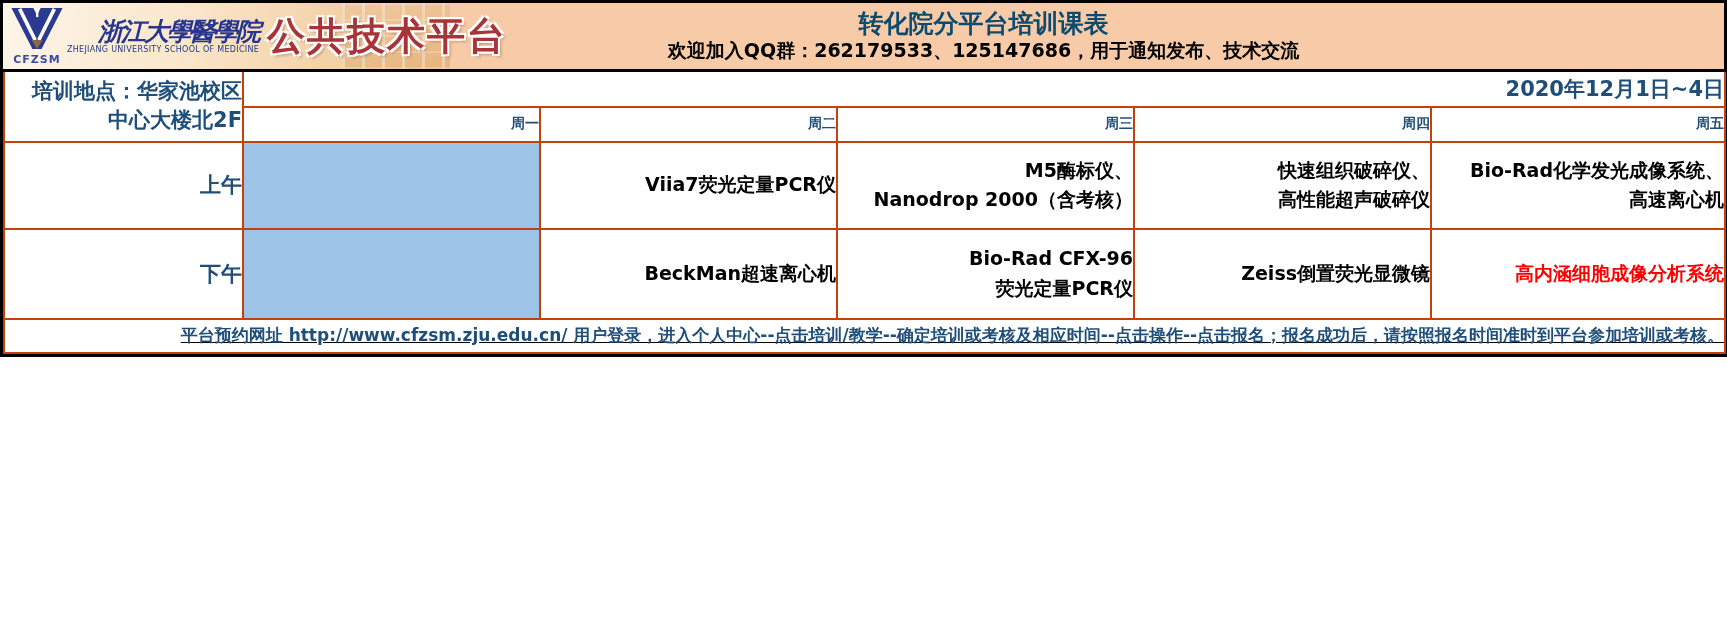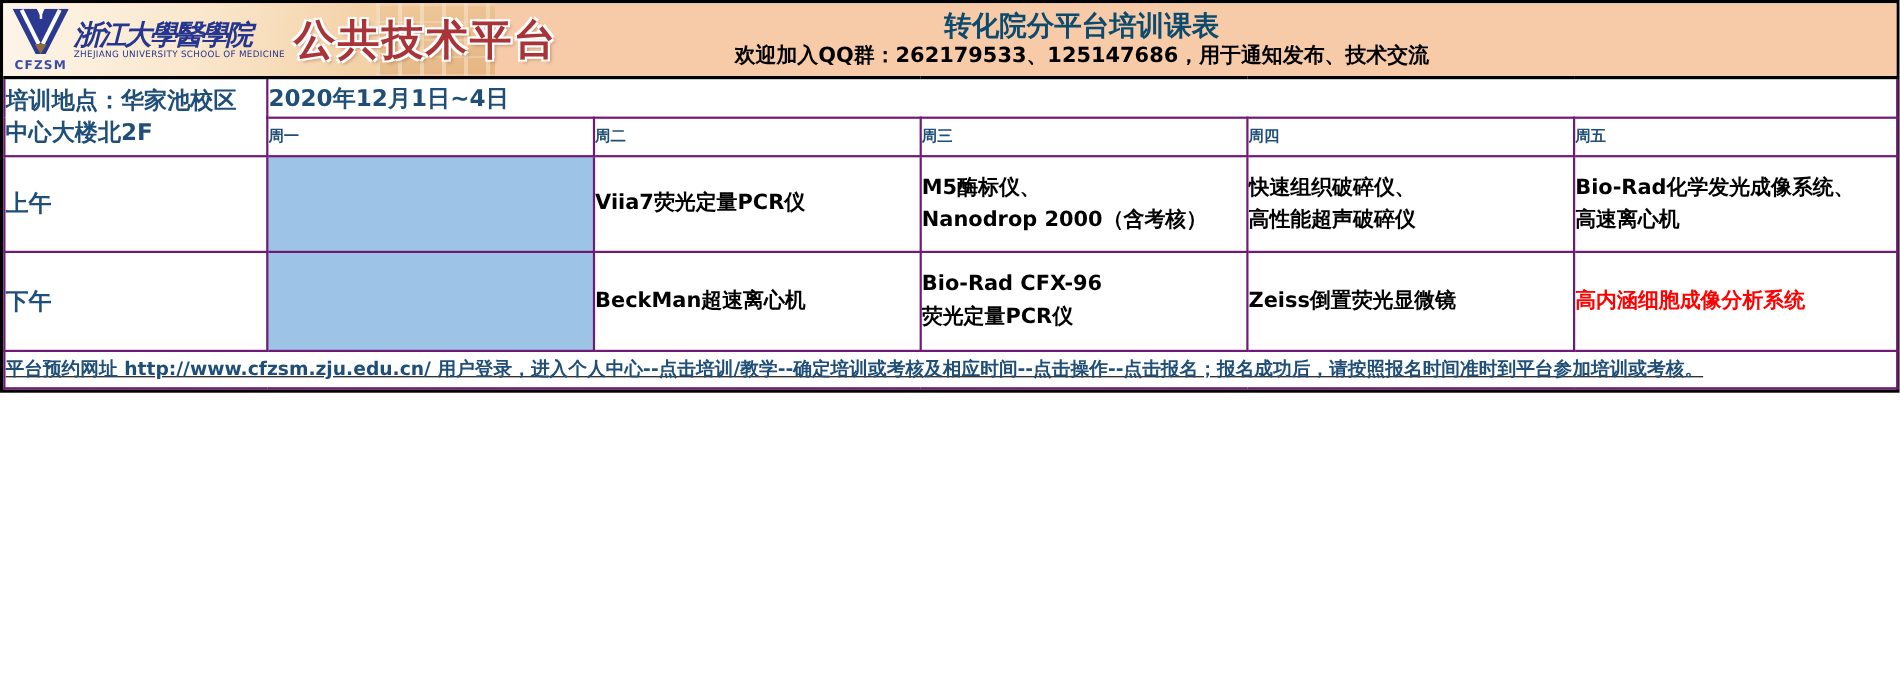--- a/index.html
+++ b/index.html
@@ -14,33 +14,33 @@
       display:flex;align-items:center;box-sizing:border-box;padding-left:8px;}
   .logo-photo{position:absolute;right:0;top:0;width:108px;height:100%;opacity:.5;
       background:
         repeating-linear-gradient(90deg,rgba(255,255,255,.55) 0 3px,rgba(255,255,255,0) 3px 20px),
         repeating-linear-gradient(0deg,rgba(255,255,255,.35) 0 2px,rgba(255,255,255,0) 2px 16px),
         linear-gradient(180deg,#ECC293,#DDA872);}
   .logo-mark{width:60px;text-align:center;position:relative;z-index:3;}
   .logo-acronym{font-size:11px;font-weight:bold;color:#3A4BA8;letter-spacing:1px;line-height:1;}
   .logo-names{margin-left:4px;position:relative;z-index:3;display:flex;flex-direction:column;justify-content:center;}
   .logo-cn{font-family:"DejaVu Serif","Liberation Serif",serif;font-style:italic;font-weight:bold;
-      font-size:25px;letter-spacing:-2px;color:#26368F;line-height:1.1;white-space:nowrap;}
+      font-size:25px;letter-spacing:-2px;color:#26368F;line-height:1.1;white-space:nowrap;text-align:right;}
   .logo-en{font-size:8px;font-weight:normal;color:#26368F;letter-spacing:.3px;white-space:nowrap;}
   .platform-name{position:relative;z-index:3;margin-left:8px;font-size:38px;font-weight:bold;
       color:#A93438;letter-spacing:2px;white-space:nowrap;
       text-shadow:-2px -2px 0 #fff,2px -2px 0 #fff,-2px 2px 0 #fff,2px 2px 0 #fff,3px 3px 3px rgba(90,40,20,.35);}
   .banner-titles{position:absolute;left:242px;right:2px;top:0;height:100%;z-index:1;
       display:flex;flex-direction:column;justify-content:center;align-items:center;}
   .banner-title{font-size:25px;font-weight:bold;color:#0c4a6e;line-height:1.15;}
   .banner-subtitle{font-size:19px;font-weight:bold;color:#000;line-height:1.2;}
 
   
   table.schedule{width:1721px;border-collapse:collapse;table-layout:fixed;border-top:3px solid #000;}
-  table.schedule td{border:2px solid #701a75;text-align:left;vertical-align:middle;
+  table.schedule td{border:2px solid #c2410c;text-align:right;vertical-align:middle;
       font-weight:bold;padding:0;overflow:hidden;}
   tr.row-date{height:36px;}
   tr.row-days{height:35px;}
   tr.row-am{height:87px;}
   tr.row-pm{height:90px;}
   tr.row-note{height:34px;text-decoration:underline;}
   td.loc{font-size:21px;color:#1F4E79;line-height:1.4;}
   td.date{font-size:21px;color:#1F4E79;}
   td.day{font-size:14px;color:#1F4E79;}
   td.time{font-size:21px;color:#1F4E79;}

